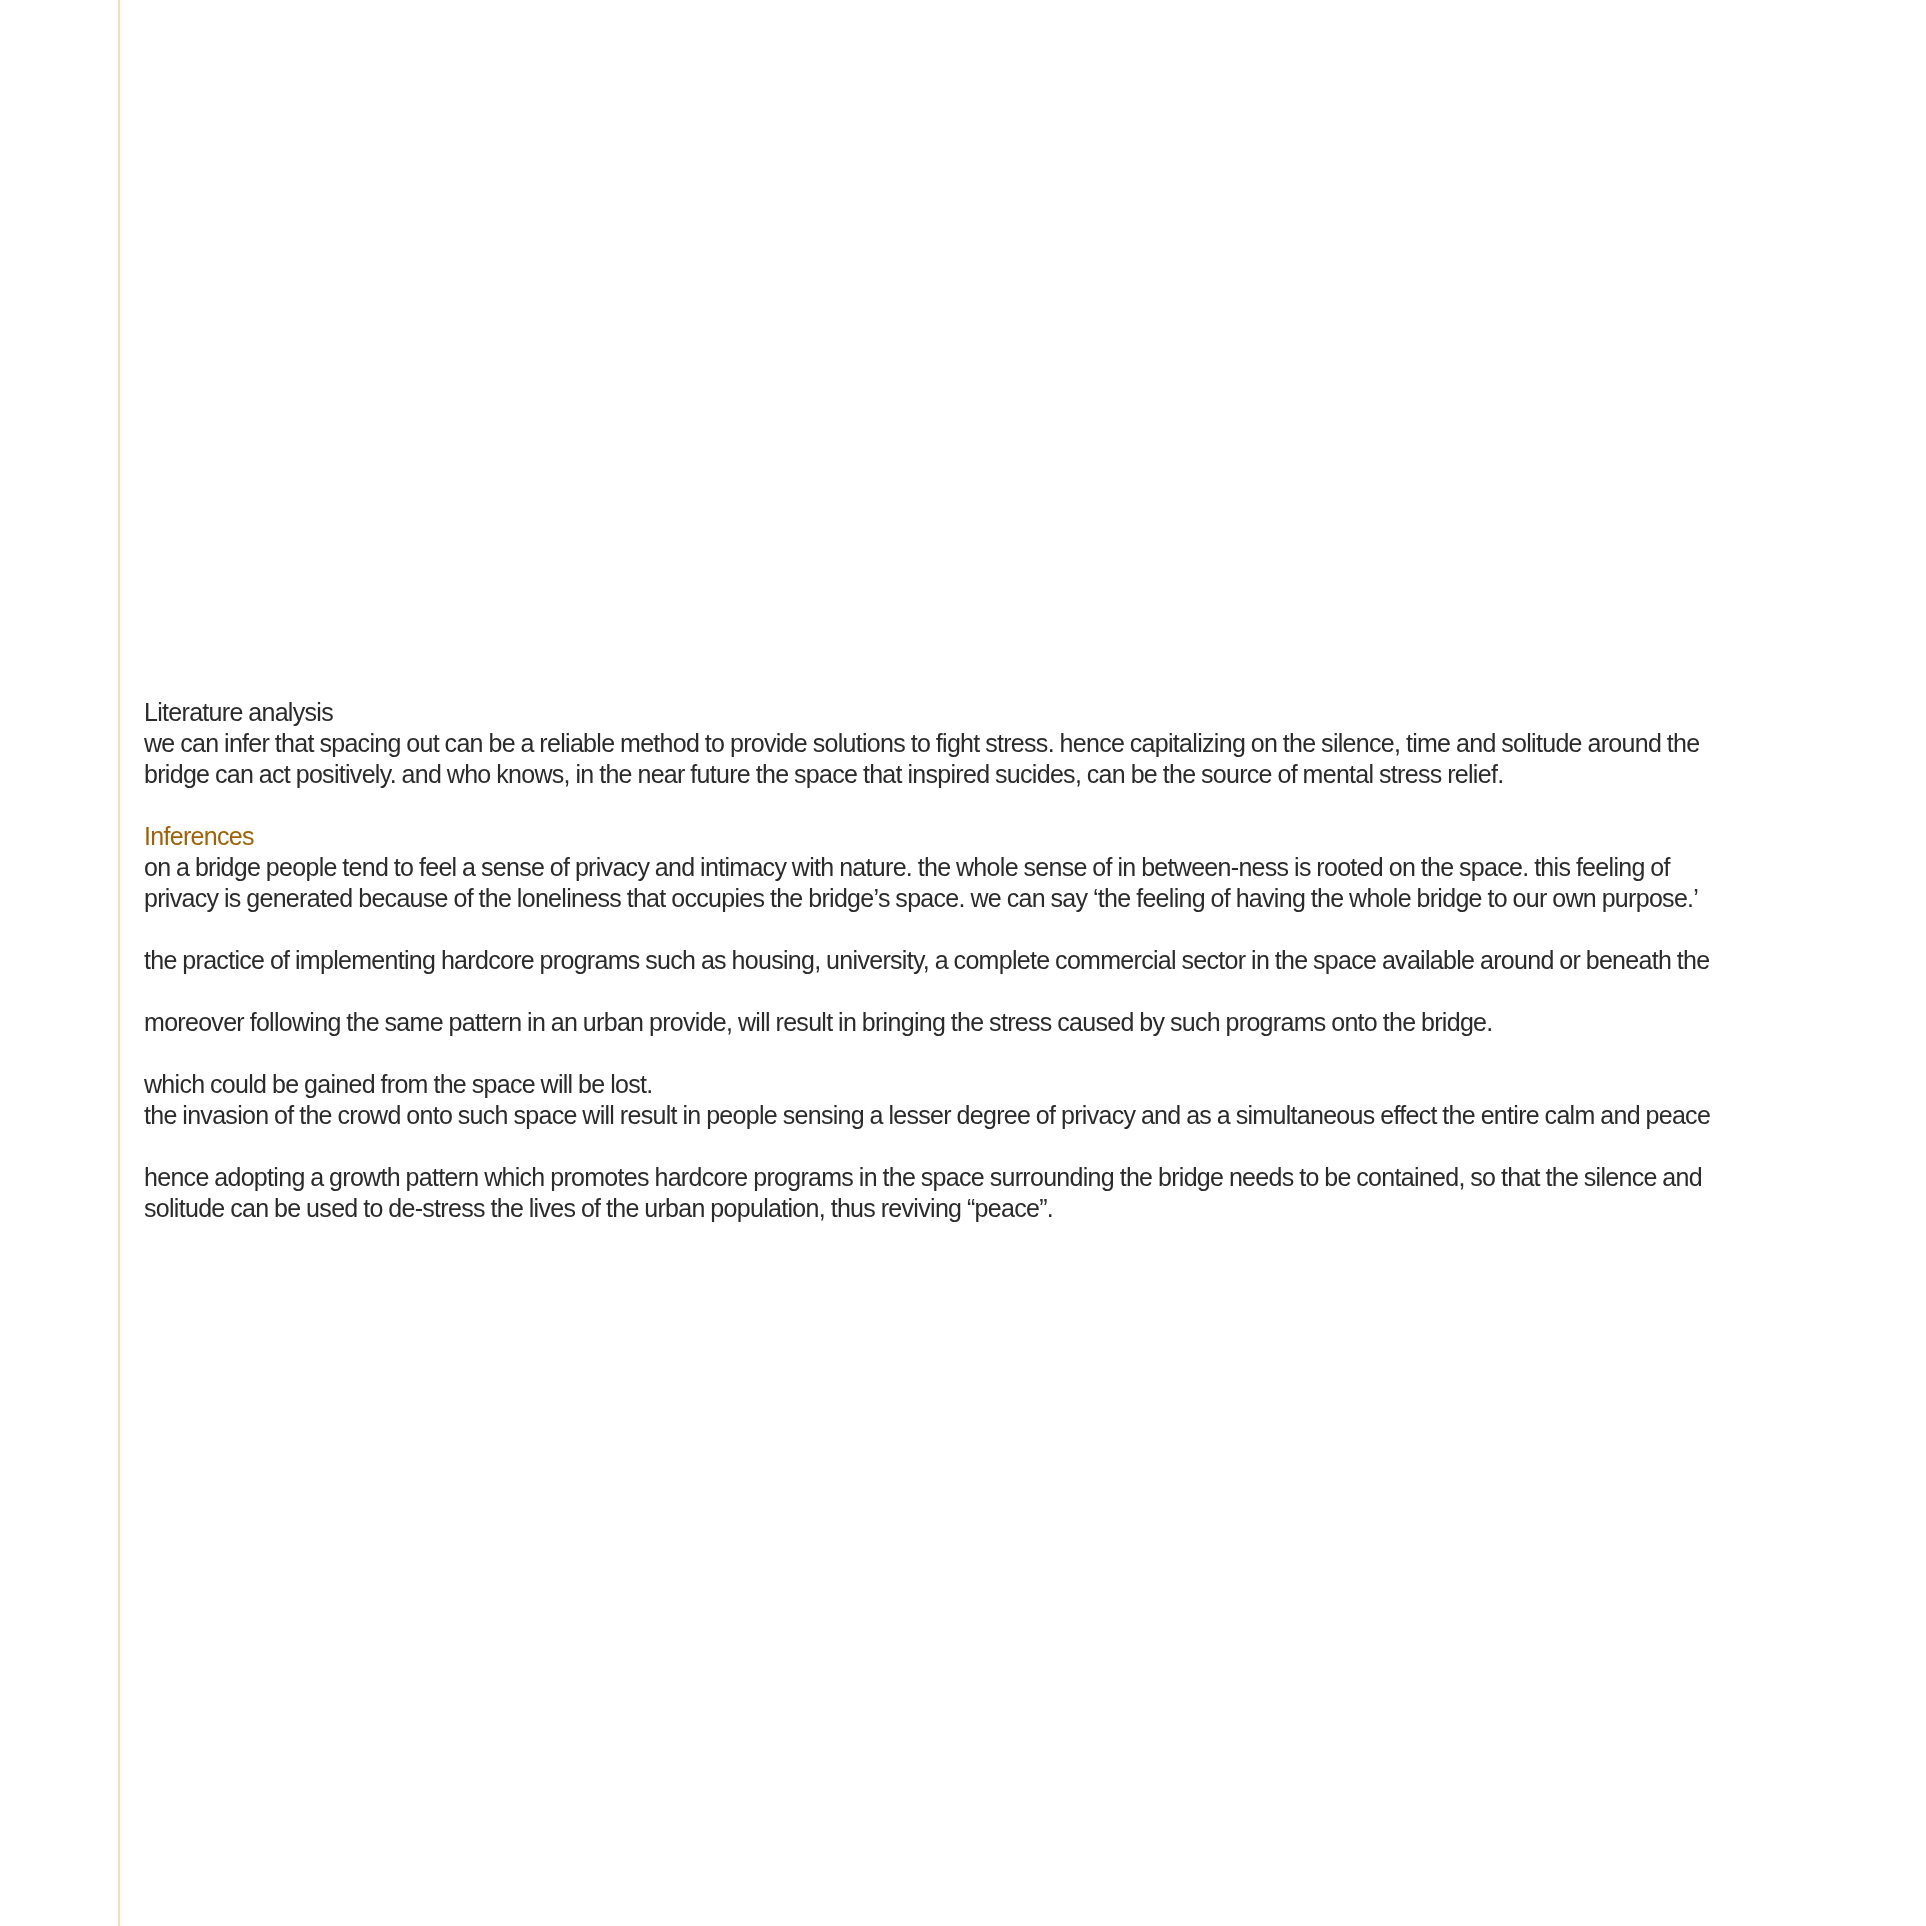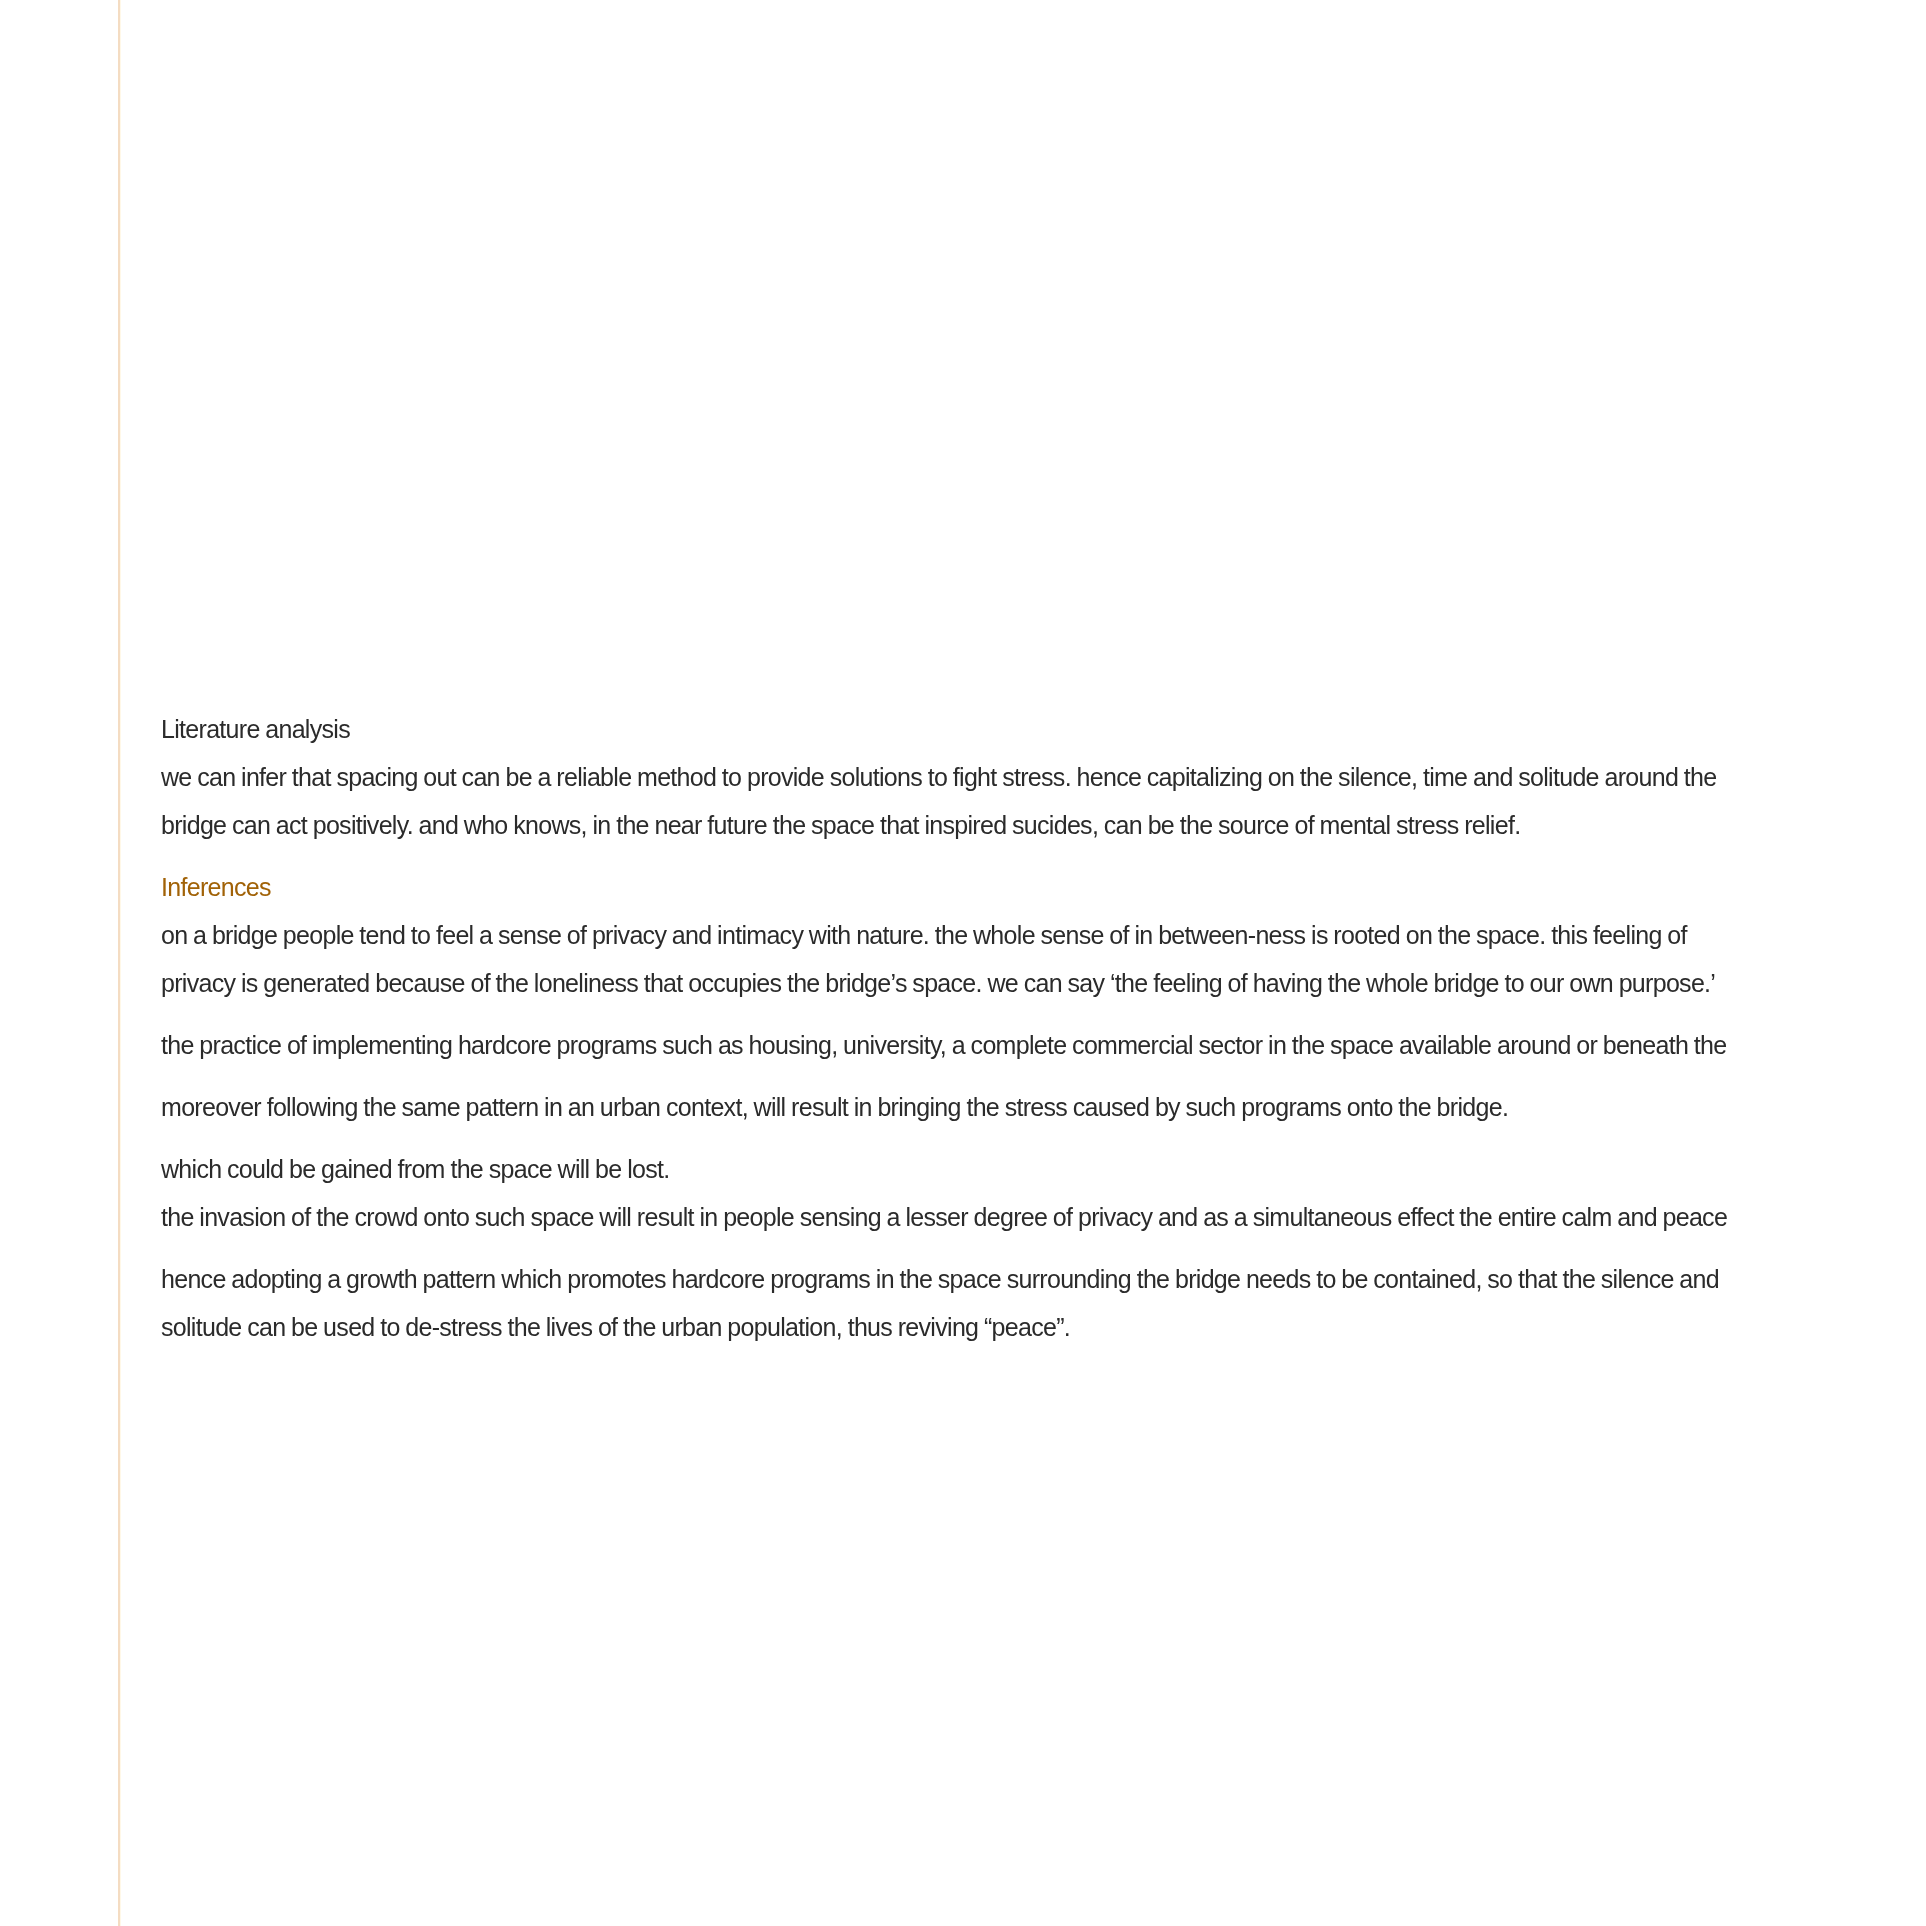--- a/index.html
+++ b/index.html
@@ -28,21 +28,21 @@
     left: 144px;
     top: 697px;
     width: 1782px;
     color: #2b2b2b;
     font-size: 25px;
     line-height: 31px;
     letter-spacing: -0.7px;
     word-spacing: -0.6px;
   }
   .content p {
-    margin: 17px;
+    margin: 0;
     white-space: nowrap;
   }
   .block {
     margin-bottom: 31px;
   }
   .heading-plain {
     color: #2b2b2b;
   }
   .heading-accent {
     color: #a16207;
@@ -67,21 +67,21 @@
   <div class="block">
     <p>on a bridge people tend to feel a sense of privacy and intimacy with nature. the whole sense of in between-ness is rooted on the space. this feeling of</p>
     <p>privacy is generated because of the loneliness that occupies the bridge’s space. we can say ‘the feeling of having the whole bridge to our own purpose.’</p>
   </div>
 
   <div class="block">
     <p>the practice of implementing hardcore programs such as housing, university, a complete commercial sector in the space available around or beneath the</p>
   </div>
 
   <div class="block">
-    <p>moreover following the same pattern in an urban context, will result in bringing the stress caused by such programs onto the bridge.</p>
+    <p>moreover following the same pattern in an urban provide, will result in bringing the stress caused by such programs onto the bridge.</p>
   </div>
 
   <div class="block">
     <p>which could be gained from the space will be lost.</p>
     <p>the invasion of the crowd onto such space will result in people sensing a lesser degree of privacy and as a simultaneous effect the entire calm and peace</p>
   </div>
 
   <div class="block">
     <p>hence adopting a growth pattern which promotes hardcore programs in the space surrounding the bridge needs to be contained, so that the silence and</p>
     <p>solitude can be used to de-stress the lives of the urban population, thus reviving “peace”.</p>

